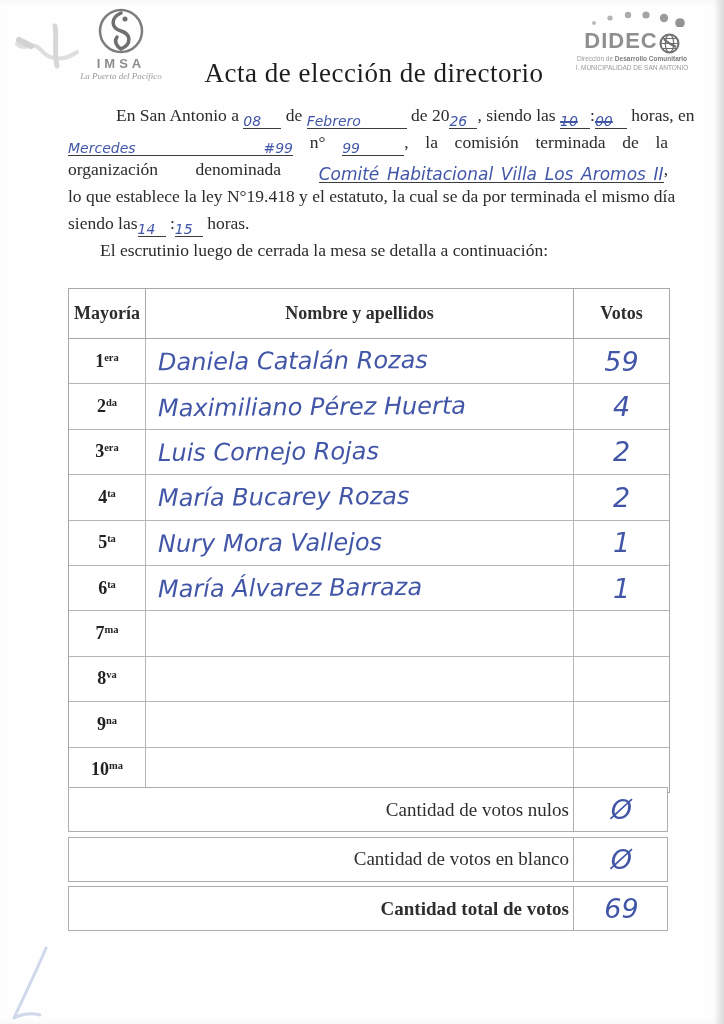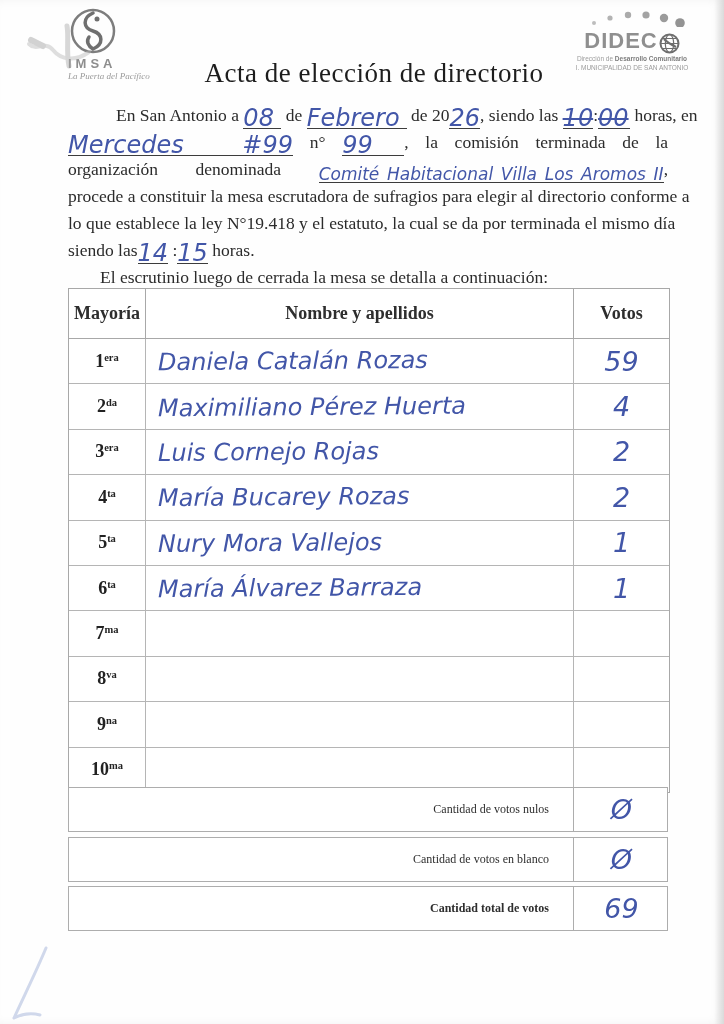--- a/index.html
+++ b/index.html
@@ -9,21 +9,21 @@
     font-family:"Liberation Serif", serif;
     color:#2e2e2e;
     overflow:hidden;
   }
   .page{
     position:relative;width:724px;height:1024px;background:#fefefe;
     box-shadow:inset -6px 0 10px rgba(0,0,0,0.05);
   }
 
   
-  .imsa{position:absolute;left:68px;top:6px;width:130px;}
+  .imsa{position:absolute;left:56px;top:6px;width:130px;text-align:center;}
   .imsa .scribble{position:absolute;left:-45px;top:16px;opacity:.45;}
   .imsa .emblem{margin:0 auto;}
   .imsa .imsa-name{font-family:"Liberation Sans",sans-serif;font-weight:bold;
     font-size:13px;letter-spacing:4px;color:#8d8d8d;margin-top:-4px;}
   .imsa .imsa-tagline{font-style:italic;font-size:9px;color:#9a9a9a;margin-top:0px;}
 
   .dideco{position:absolute;right:12px;top:10px;width:160px;text-align:center;}
   .dideco .brandline{display:flex;align-items:flex-end;justify-content:center;gap:1px;}
   .dideco .brand{font-family:"Liberation Sans",sans-serif;font-weight:bold;
     font-size:22px;letter-spacing:1px;color:#8f8f8f;}
@@ -38,21 +38,21 @@
 
   
   .intro{position:absolute;left:68px;top:102px;width:600px;
     font-size:17.5px;line-height:27px;color:#2b2b2b;}
   .pline{text-align:justify;text-align-last:justify;height:27px;white-space:nowrap;}
   .pline.left{text-align-last:left;}
   .pline.indent{padding-left:48px;}
   .pline.indent2{padding-left:32px;}
 
   .hw{font-family:"DejaVu Sans",sans-serif;font-style:italic;color:#4256a8;}
-  .hw-i{font-size:24px;line-height:14px;position:relative;top:1px;}
+  .hw-i{font-size:14px;line-height:14px;position:relative;top:1px;}
   .u{display:inline-block;border-bottom:1.5px solid #3c3c3c;text-align:center;
      height:22px;vertical-align:-4px;}
   .crossed{text-decoration:line-through;text-decoration-thickness:1.5px;}
 
   
   .tbl{position:absolute;left:68px;top:288px;width:600px;
     border:1px solid #a8a8a8;background:#fff;}
   .t-head{display:grid;grid-template-columns:77px 428px 95px;height:49px;
     border-bottom:1px solid #a8a8a8;}
   .t-head .cell{display:flex;align-items:center;justify-content:center;
@@ -68,21 +68,21 @@
   .c-name{padding-left:12px;}
   .c-name .hw{font-size:24px;white-space:nowrap;transform:rotate(-0.5deg);}
   .c-votes{justify-content:center;}
   .c-votes .hw{font-size:27px;}
 
   
   .summary{position:absolute;left:68px;top:787px;width:600px;}
   .s-row{display:grid;grid-template-columns:505px 95px;height:43px;
     border:1px solid #adadad;background:#fff;margin-bottom:4.5px;}
   .s-label{display:flex;align-items:center;justify-content:flex-end;
-    padding-right:24px;font-size:12px;border-right:1px solid #adadad;}
+    padding-right:4px;font-size:19px;border-right:1px solid #adadad;}
   .s-label.bold{font-weight:bold;}
   .s-value{display:flex;align-items:center;justify-content:center;}
   .s-value .hw{font-size:27px;}
 
   
   .corner-mark{position:absolute;left:2px;top:944px;opacity:.55;}
   .edge-shade{position:absolute;right:0;top:0;width:10px;height:1024px;
     background:linear-gradient(to left,rgba(0,0,0,.10),rgba(0,0,0,0));}
 </style>
 </head>
@@ -143,21 +143,20 @@
     </div>
     <div class="pline">
       <span class="u" style="min-width:225px;text-align:left;"><span class="hw hw-i">Mercedes #99</span></span>
       <span>n°</span>
       <span class="u" style="min-width:62px"><span class="hw hw-i">99</span></span><span>, la comisión terminada de la</span>
     </div>
     <div class="pline">
       <span>organización denominada</span>
       <span class="u" style="min-width:345px;text-align:left;"><span class="hw hw-i" style="font-size:17px">Comité Habitacional Villa Los Aromos II</span></span><span>,</span>
     </div>
-    <div class="pline">procede a constituir la mesa escrutadora de sufragios para elegir al directorio conforme a</div>
     <div class="pline">lo que establece la ley N°19.418 y el estatuto, la cual se da por terminada el mismo día</div>
     <div class="pline left">
       <span>siendo las</span><span class="u" style="min-width:28px"><span class="hw hw-i">14</span></span>
       <span>:</span><span class="u" style="min-width:28px"><span class="hw hw-i">15</span></span>
       <span>horas.</span>
     </div>
     <div class="pline left indent2">El escrutinio luego de cerrada la mesa se detalla a continuación:</div>
   </div>
 
   <div class="tbl">

